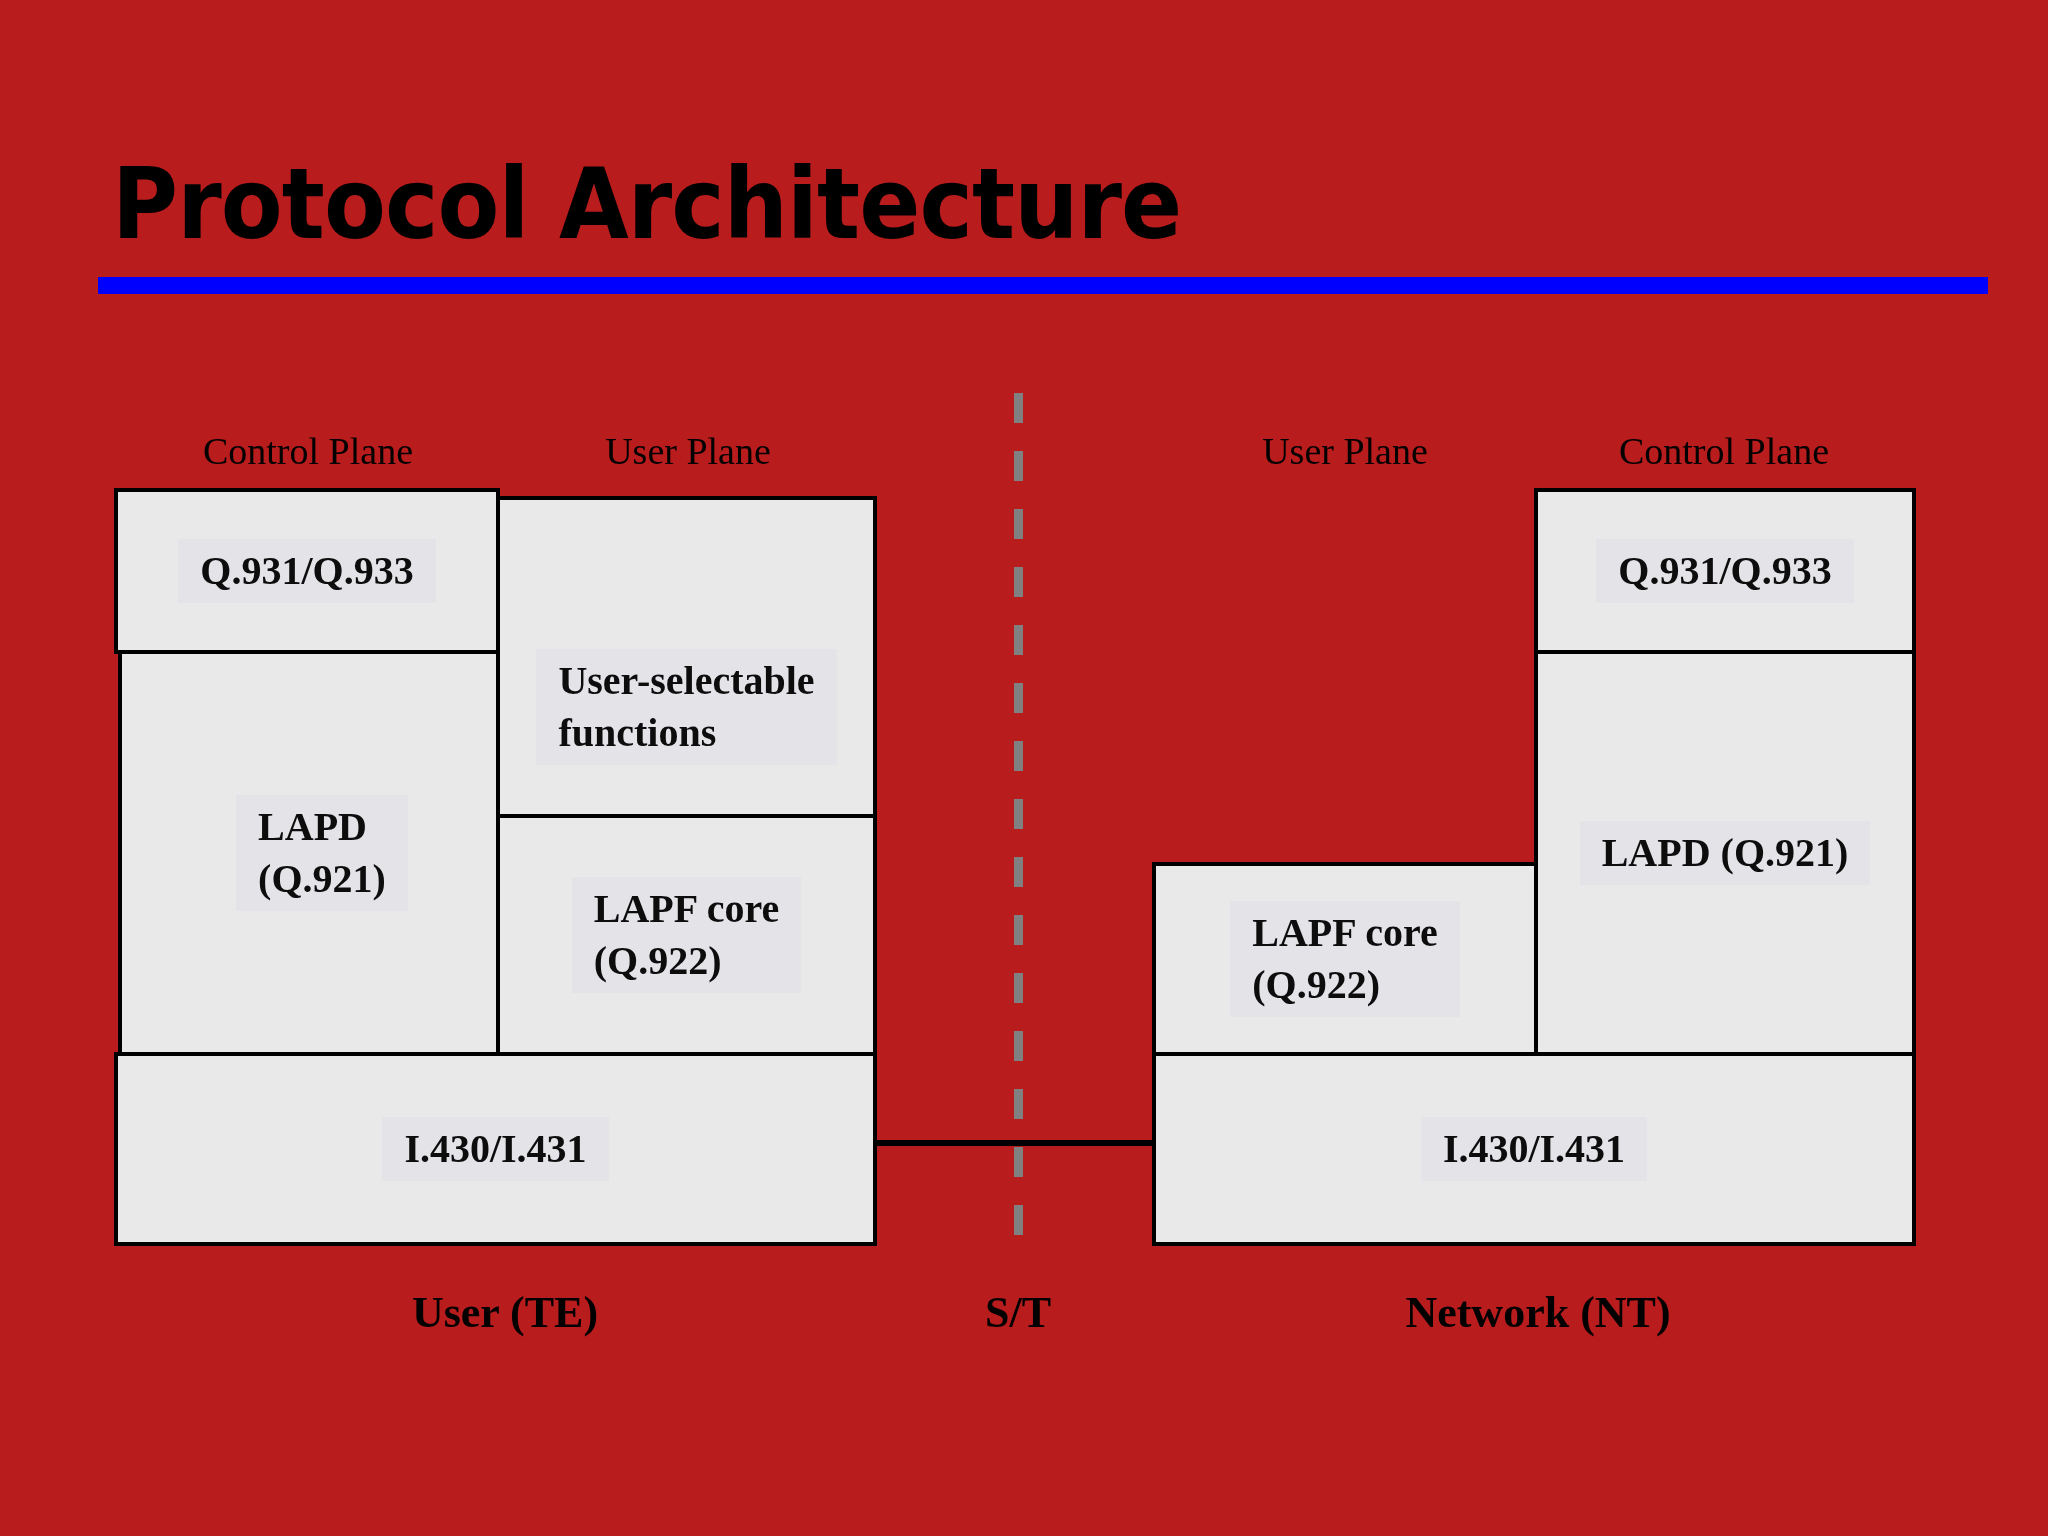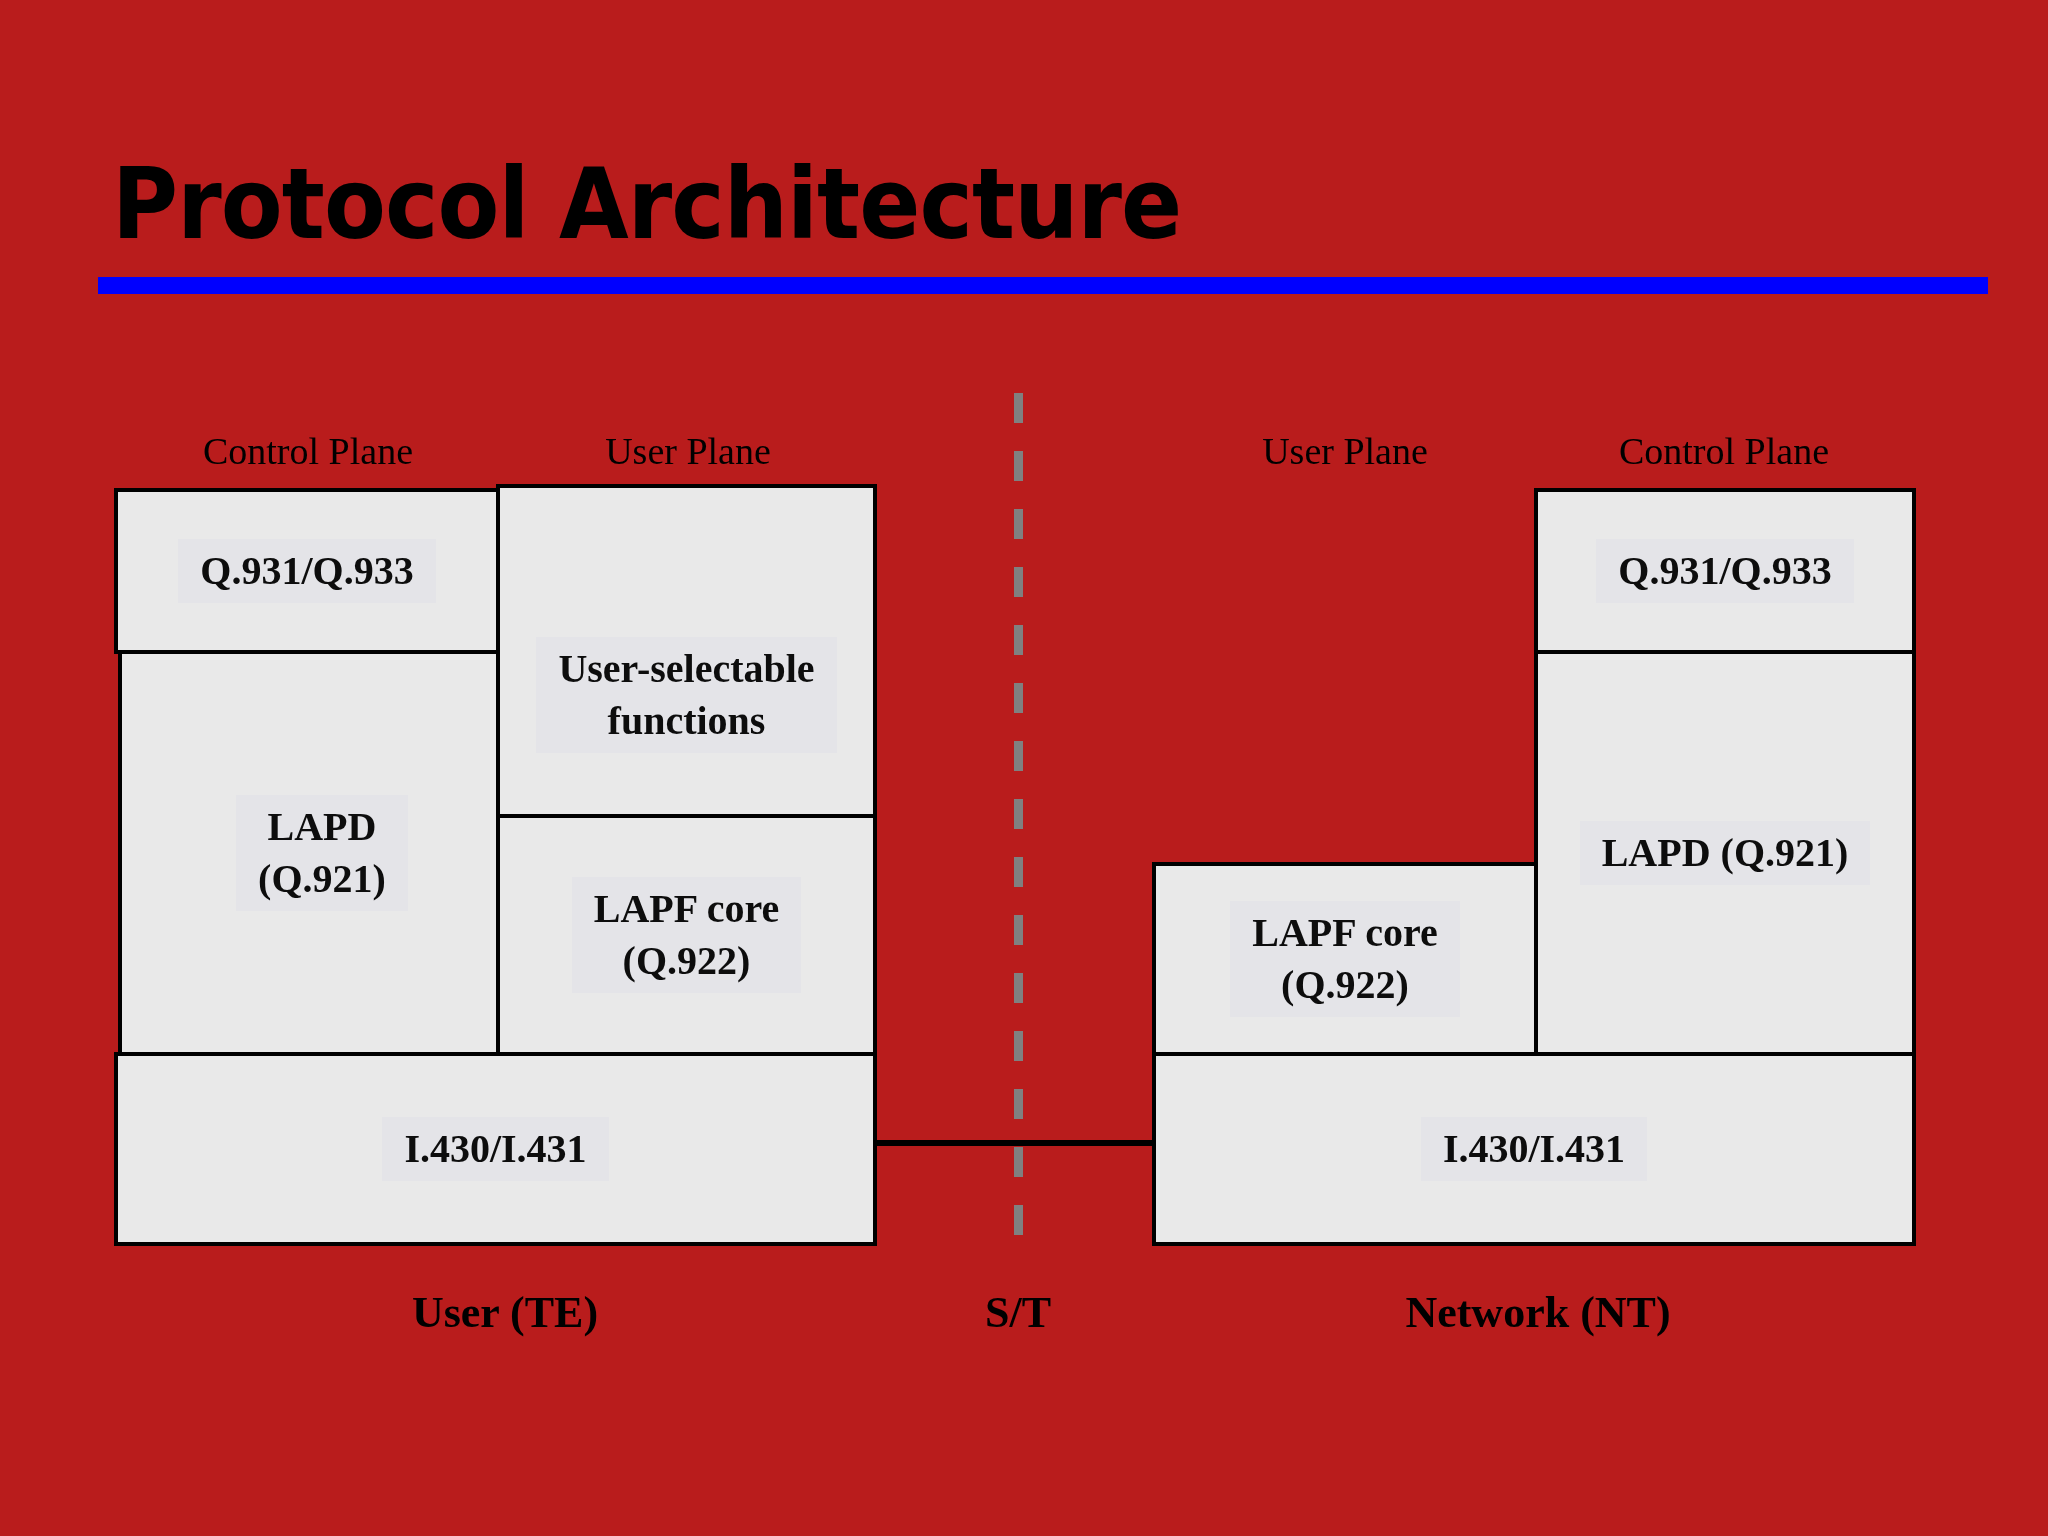--- a/index.html
+++ b/index.html
@@ -61,21 +61,21 @@
     display: flex;
     align-items: center;
     justify-content: center;
   }
   .pbox .ptext {
     font-family: "Liberation Serif", "DejaVu Serif", serif;
     font-weight: bold;
     font-size: 40px;
     line-height: 52px;
     color: #0d0d0d;
-    text-align: center;
+    text-align: left;
     background: #e4e4e8;
     padding: 6px 22px;
     white-space: pre-line;
   }
 
   
   .st-line {
     position: absolute;
     left: 1014px;
     top: 393px;
@@ -129,21 +129,21 @@
 
   <div class="pbox" style="left:114px; top:488px; width:386px; height:166px;">
     <span class="ptext">Q.931/Q.933</span>
   </div>
 
   <div class="pbox" style="left:118px; top:650px; width:408px; height:406px;">
     <span class="ptext">LAPD
 (Q.921)</span>
   </div>
 
-  <div class="pbox" style="left:496px; top:484px; width:381px; height:421px;">
+  <div class="pbox" style="left:496px; top:496px; width:381px; height:421px;">
     <span class="ptext">User-selectable
 functions</span>
   </div>
 
   <div class="pbox" style="left:496px; top:814px; width:381px; height:242px;">
     <span class="ptext">LAPF core
 (Q.922)</span>
   </div>
 
   <div class="pbox" style="left:114px; top:1052px; width:763px; height:194px;">

